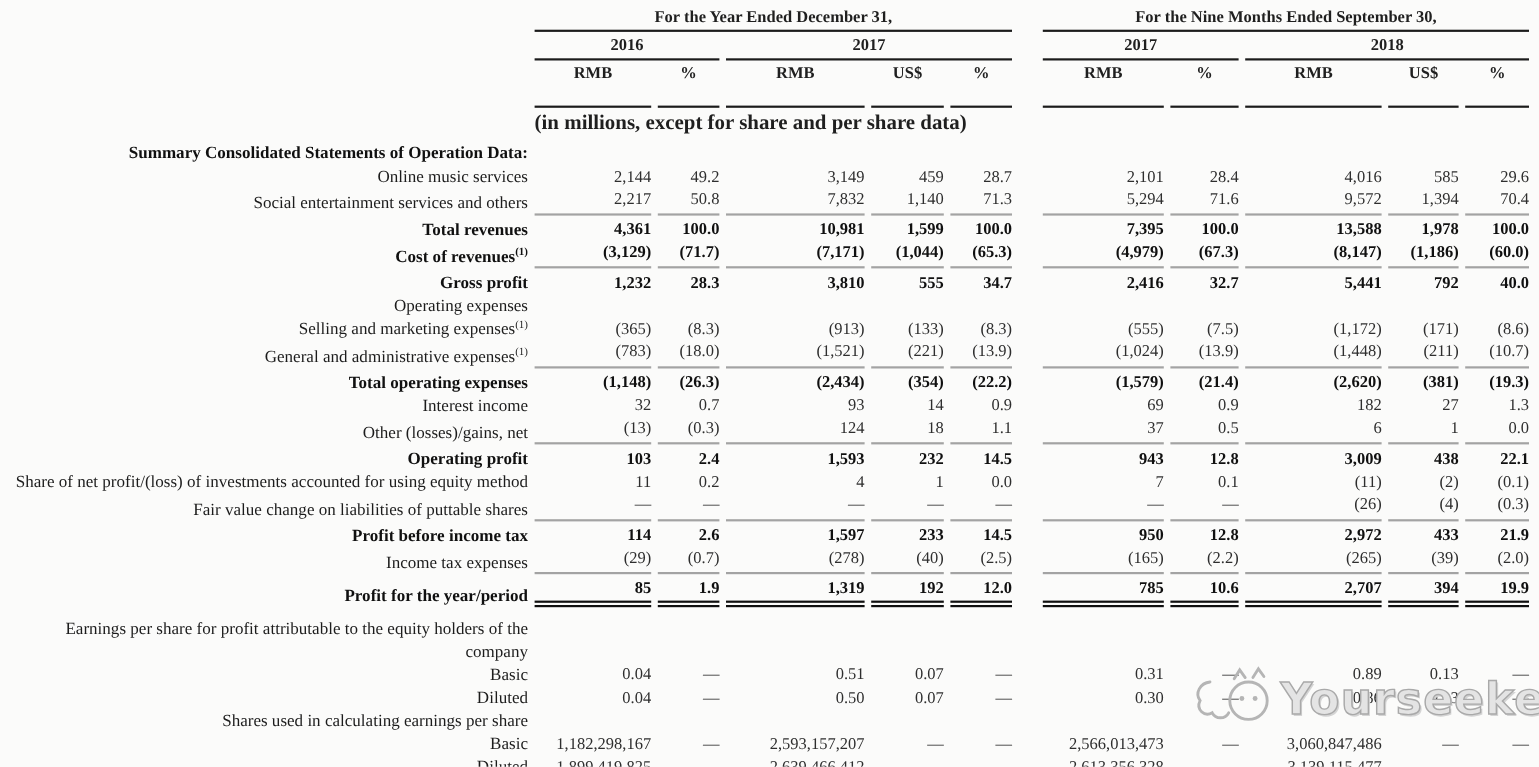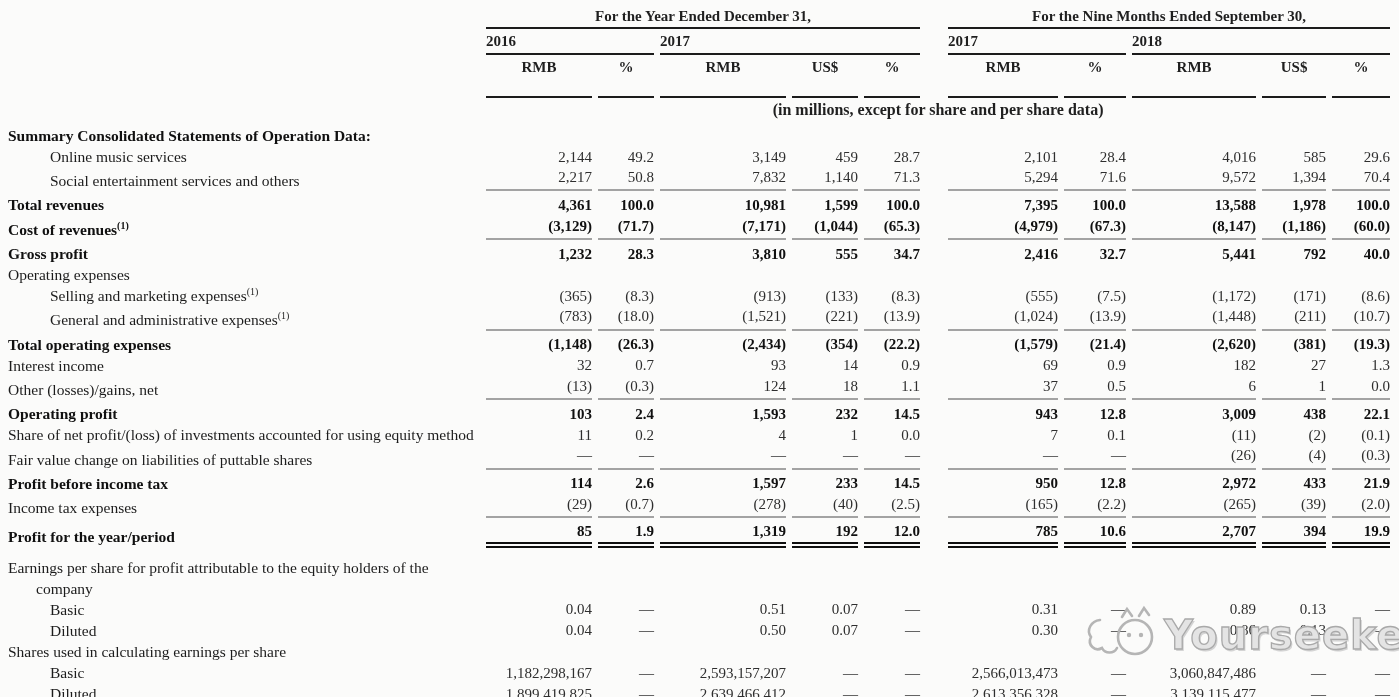--- a/index.html
+++ b/index.html
@@ -26,31 +26,31 @@
     font-size: 15px;
     line-height: 1.36;
     overflow: visible;
   }
   th.lblh { text-align: left; }
   .grp {
     font-weight: bold; text-align: center; white-space: nowrap;
     border-bottom: 2px solid #1b1b1b; padding-bottom: 1px; font-size: 15px;
   }
   .yr {
-    font-weight: bold; text-align: left;
+    font-weight: bold; text-align: center;
     border-bottom: 2px solid #1b1b1b; padding-bottom: 1px; padding-top: 2px;
   }
   .unit {
     font-weight: bold; text-align: center;
     border-bottom: 2px solid #1b1b1b; padding-bottom: 19px; padding-top: 2px;
   }
-  .note { font-weight: bold; text-align: center; font-size: 16px; padding: 1px 0 4px 0; white-space: nowrap; }
+  .note { font-weight: bold; text-align: left; font-size: 19px; padding: 1px 0 4px 0; white-space: nowrap; }
   .sp { border: none !important; }
 
-  td.lbl { text-align: left; font-size: 15.5px; color: #1c1c1c; }
+  td.lbl { text-align: right; font-size: 15.5px; color: #1c1c1c; }
   td.lbl.ind { padding-left: 42px; }
   td.lbl.hang { padding-left: 28px; text-indent: -28px; }
   td.num { text-align: right; white-space: nowrap; color: #2e2e2e; }
   .b { font-weight: bold; color: #101010 !important; }
   td.num.ul { border-bottom: 2px solid #a3a3a3; padding-bottom: 2px; }
   td.num.dul { border-bottom: 6px double #0f0f0f; padding-bottom: 0; }
   tr.pt > td { padding-top: 3px; }
   tr.ptl > td { padding-top: 9px; }
   sup { font-size: 10px; line-height: 0; }
 

